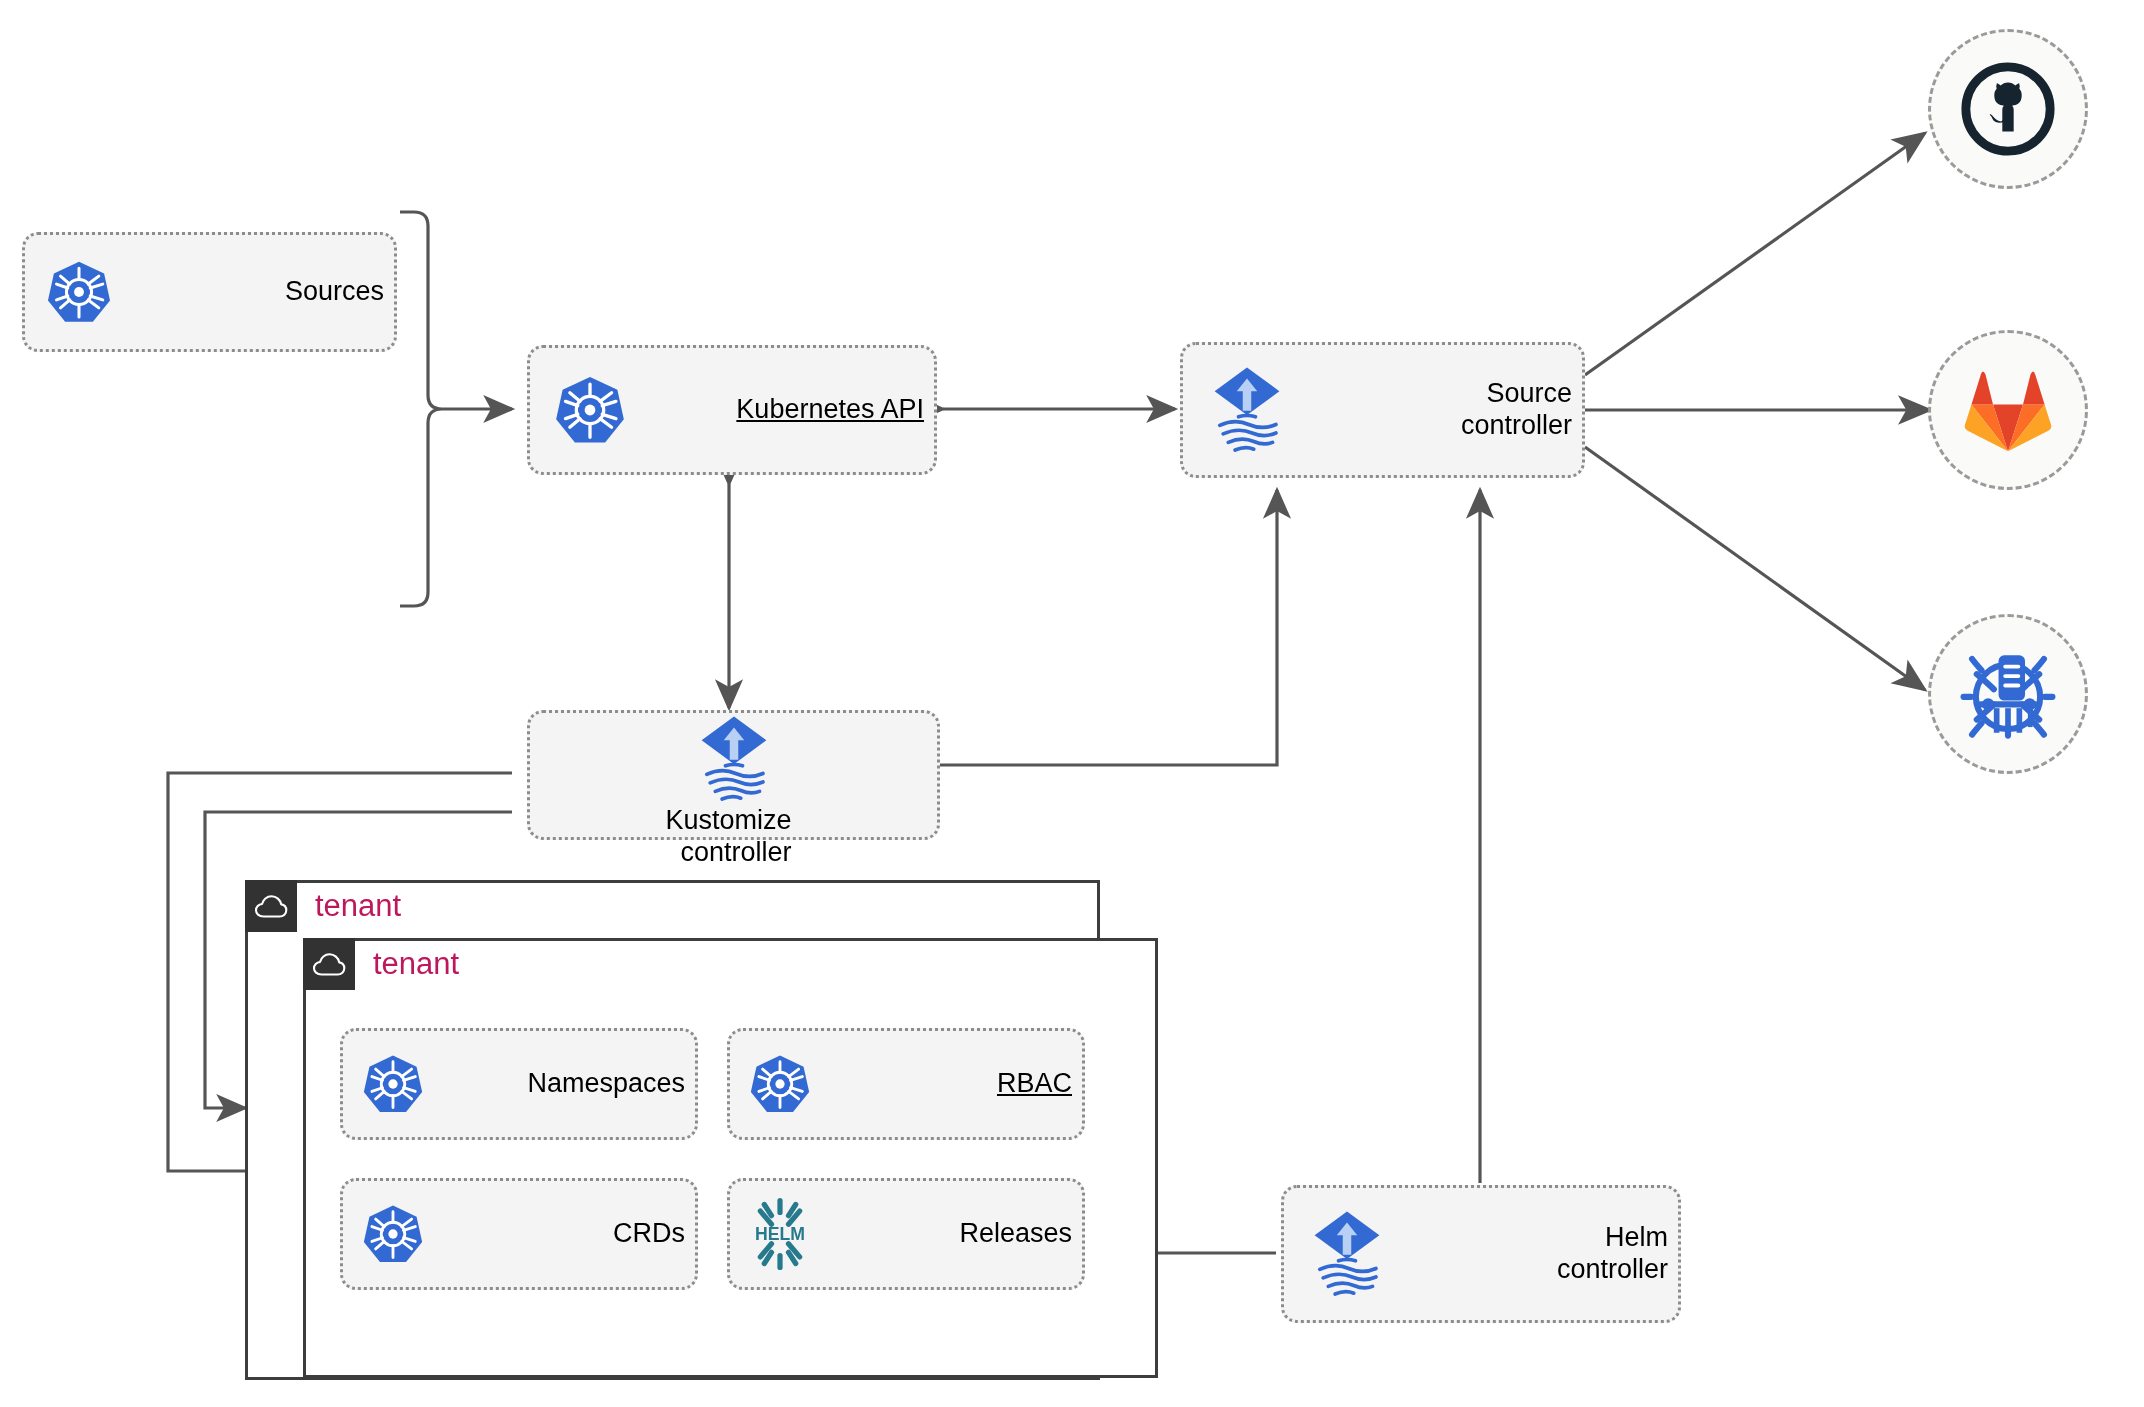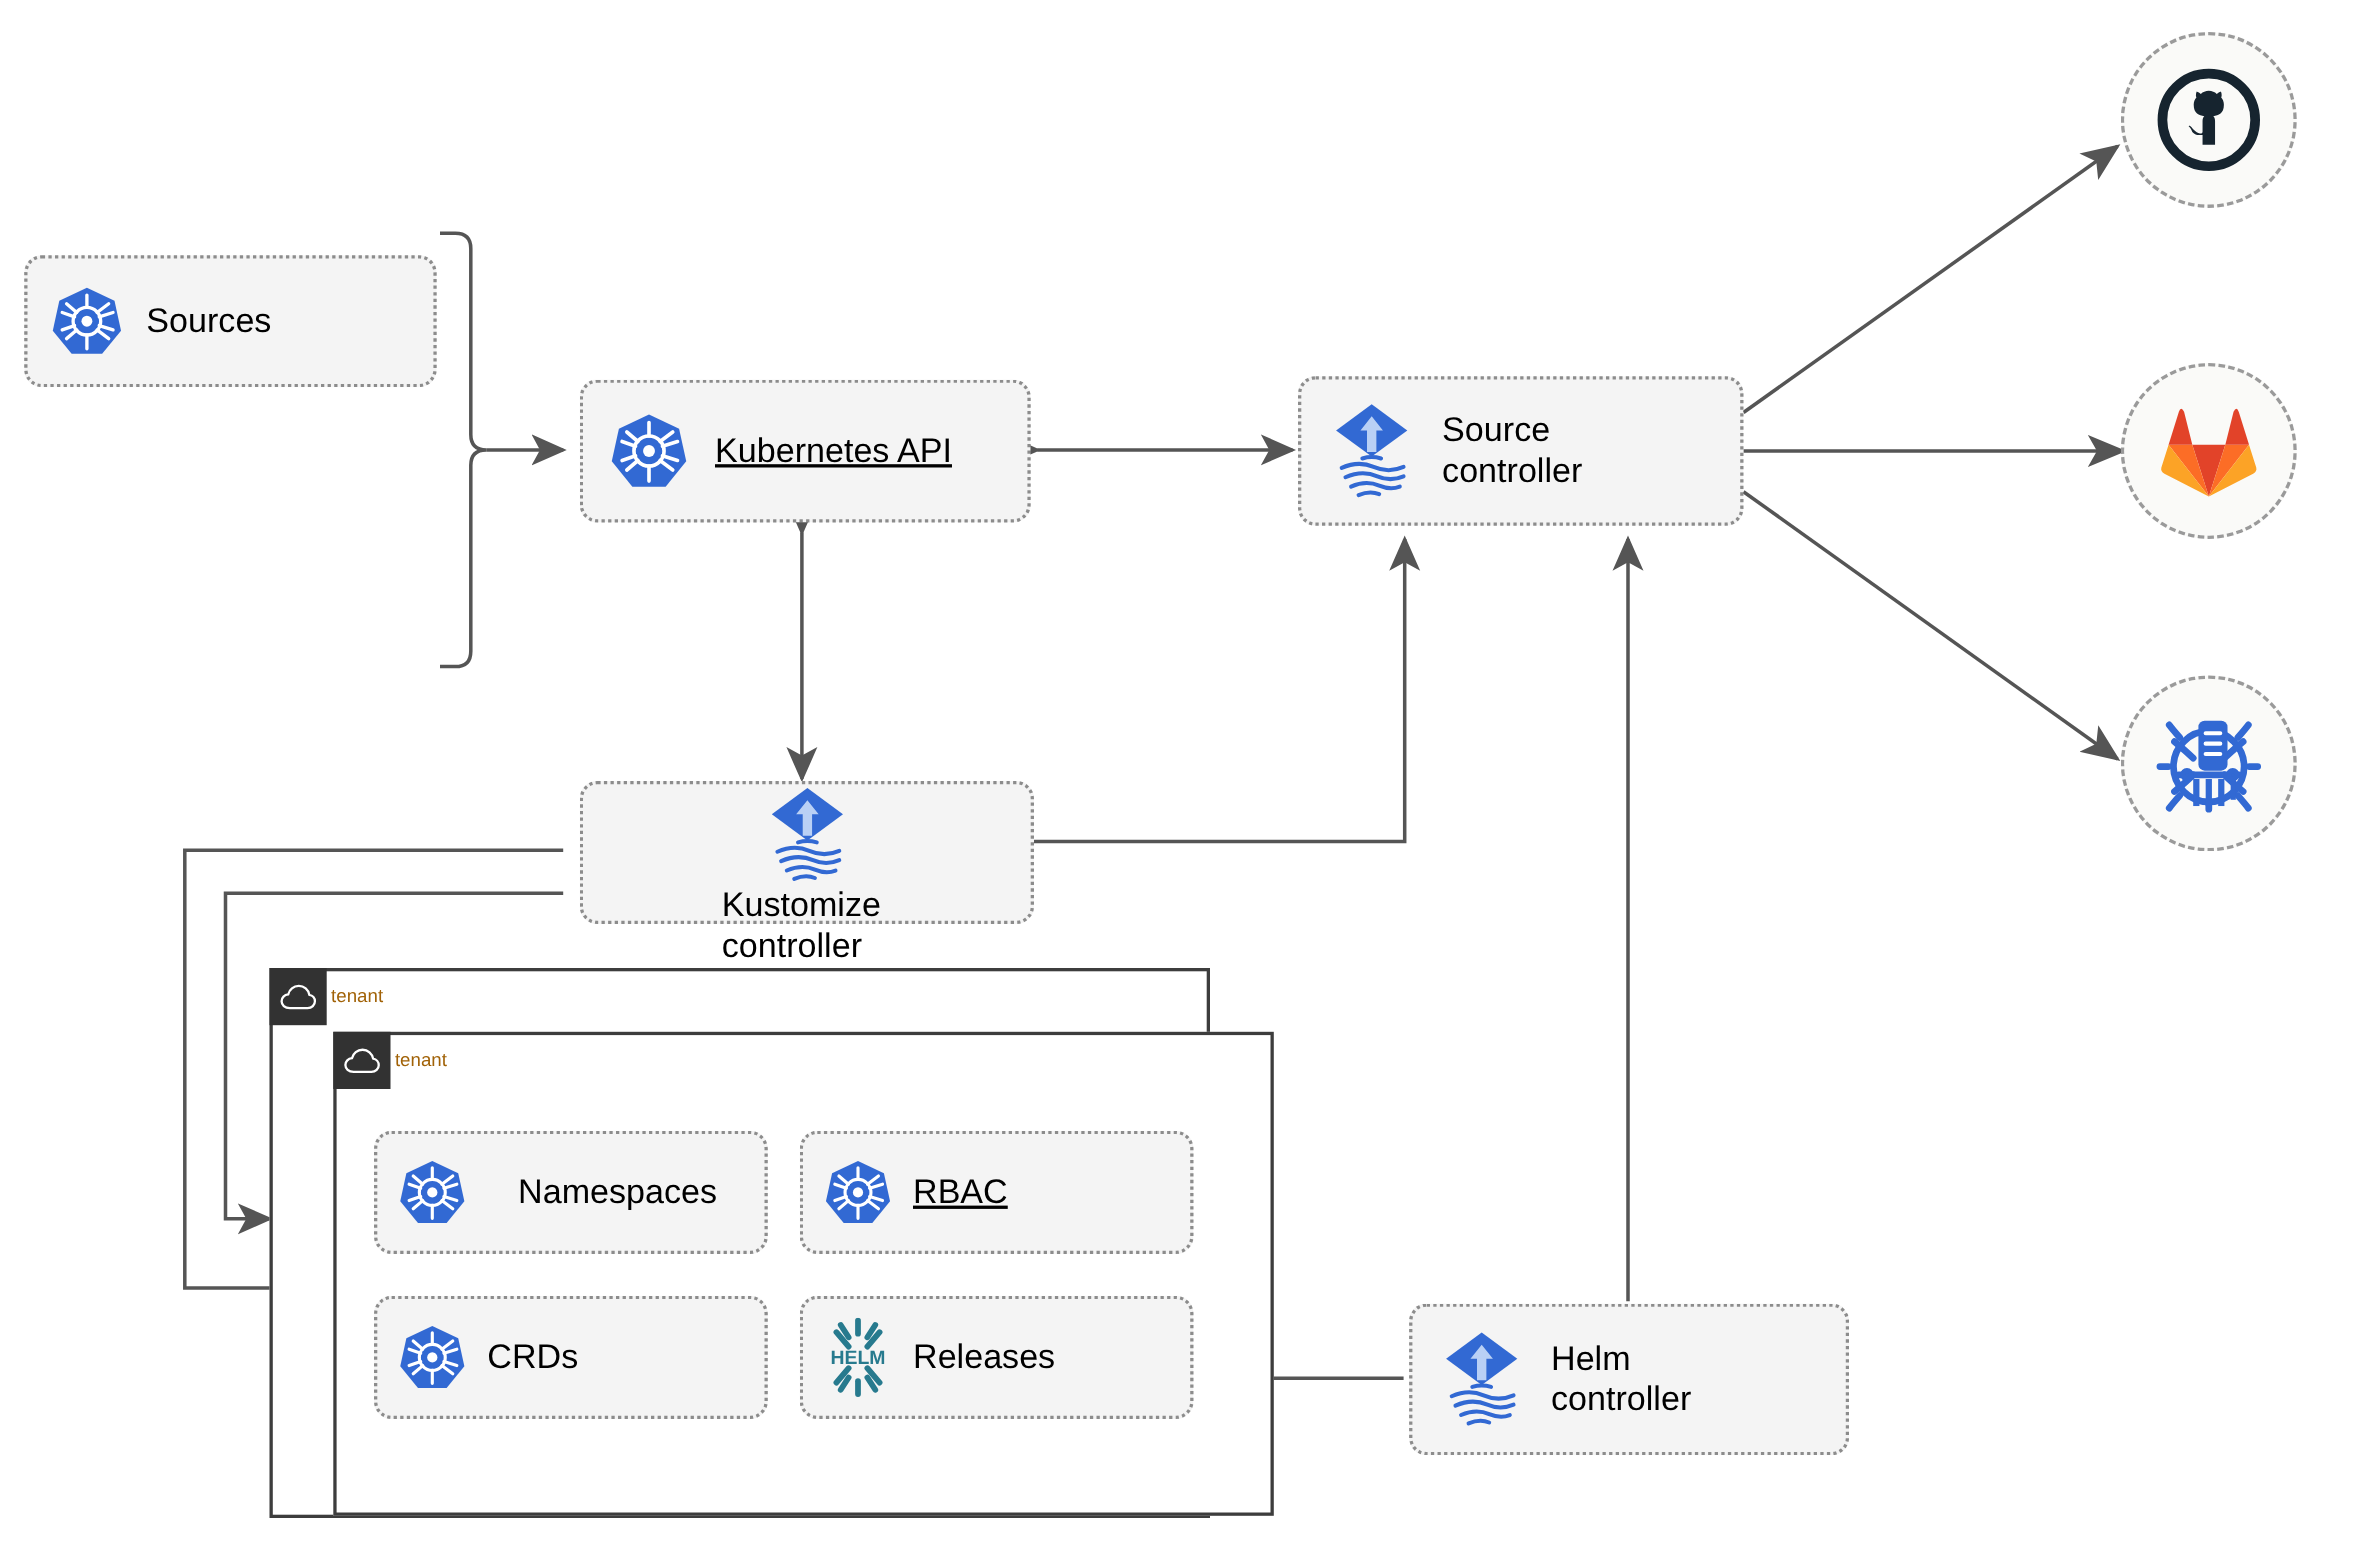--- a/index.html
+++ b/index.html
@@ -15,24 +15,24 @@
   .node{
     position:absolute;
     background:#f4f4f4;
     border:3px dotted #8c8c8c;
     border-radius:16px;
     display:flex;align-items:center;
     box-sizing:border-box;
   }
   .node .label{
     color:#000;
-    font-size:31px;
+    font-size:27px;
     line-height:1.18;
     white-space:pre-line;
-    text-align:left;
+    text-align:right;
     flex:1;
     padding-right:10px;
   }
   .node .ico{
     flex:0 0 auto;
     display:flex;align-items:center;justify-content:center;
   }
 
   
   .circle{
@@ -56,21 +56,21 @@
     position:absolute;left:-3px;top:-3px;
     height:52px;
     display:flex;align-items:center;
   }
   .tenant-badge{
     width:52px;height:52px;background:#323232;
     display:flex;align-items:center;justify-content:center;
     flex:0 0 auto;
   }
   .tenant-name{
-    color:#a16207;font-size:17px;padding-left:4px;
+    color:#be185d;font-size:31px;padding-left:18px;
   }
 </style>
 </head>
 <body>
 
 <div id="stage">
 
   <svg class="edges" viewBox="0 0 2144 1407" xmlns="http://www.w3.org/2000/svg">
     <defs>
       <marker id="ah" markerWidth="12" markerHeight="12" refX="9" refY="5" orient="auto" markerUnits="strokeWidth">

